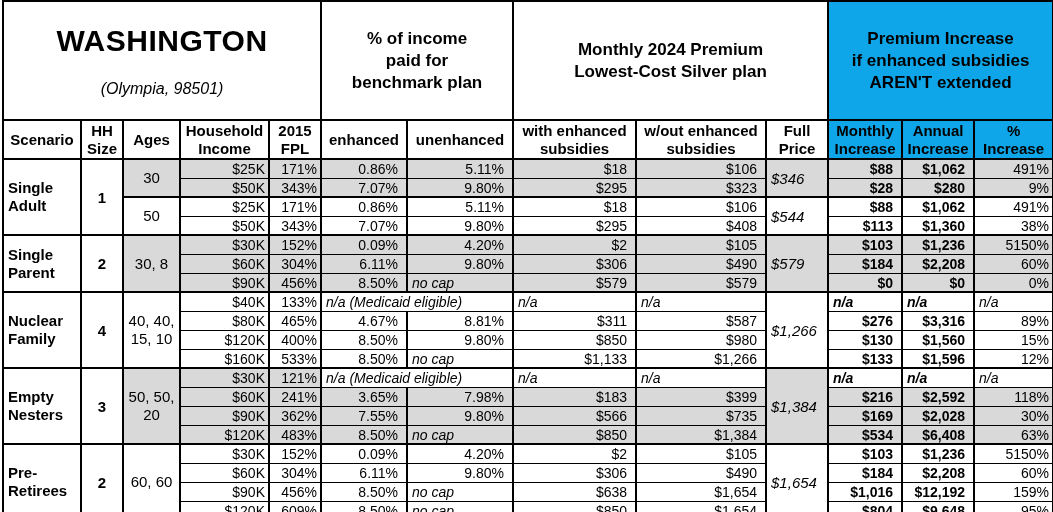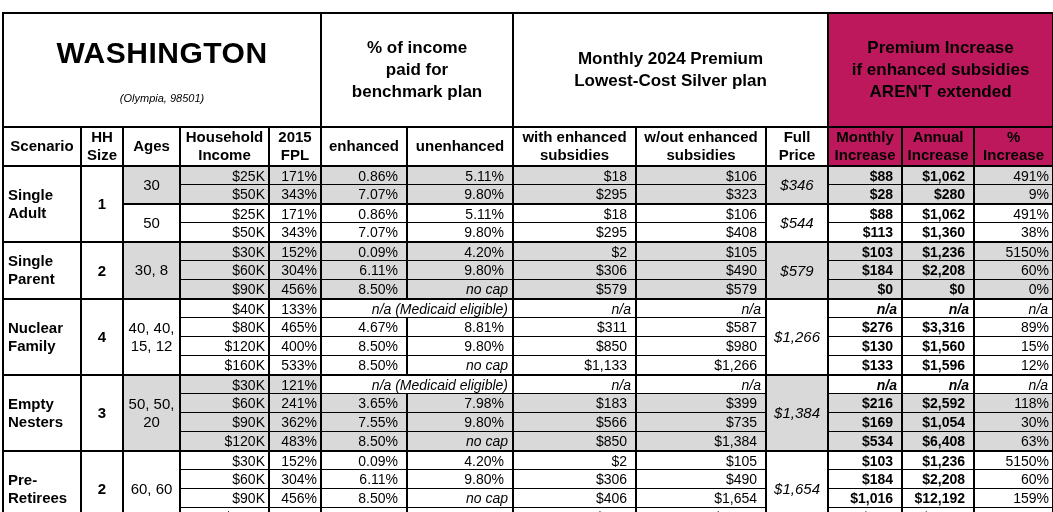--- a/index.html
+++ b/index.html
@@ -1,46 +1,46 @@
 <!DOCTYPE html>
 <html><head>
 <meta charset="utf-8">
 <style>
   html,body { margin:0; padding:0; background:#ffffff; }
   body { font-family:"Liberation Sans","DejaVu Sans",sans-serif; color:#000; }
-  .page { width:1053px; height:512px; box-sizing:border-box; padding:12px 2px; overflow:hidden; }
+  .page { width:1053px; height:512px; box-sizing:border-box; padding:0 2px; overflow:hidden; }
   table { border-collapse:collapse; table-layout:fixed; width:1049px; border:2px solid #000; }
   th, td {
     border:2px solid #000;
     padding:0 4px;
     overflow:hidden;
     vertical-align:middle;
     box-sizing:border-box;
   }
   
   .h1 th { height:70px; font-size:17px; font-weight:bold; text-align:center; white-space:pre-line; line-height:1.28; }
   .h2 th { height:39px; font-size:15px; font-weight:bold; text-align:center; white-space:pre-line; line-height:1.2; border-bottom:2px solid #000; }
   .title-cell { text-align:center; }
   .state { font-size:30px; font-weight:800; letter-spacing:0.5px; line-height:1.15; }
-  .city  { font-size:11px; font-style:italic; font-weight:400; line-height:1.1; }
-  .orange { background:#be185d; }
+  .city  { font-size:16px; font-style:italic; font-weight:400; line-height:1.1; }
+  .orange { background:#0ea5e9; }
   
   td { height:19px; font-size:14px; line-height:1.15; border-top:1px solid #000; border-bottom:1px solid #000; white-space:nowrap; }
   td.blk-top { border-top:2px solid #000; }
   td.thin-l { border-left:1px solid #000; }
   td.gray { background:#D9D9D9; }
   td.num { text-align:right; padding-right:3px; }
   td.pad { padding-right:8px; }
   td.bold { font-weight:bold; }
   td.ital { font-style:italic; }
-  td.center { text-align:right; }
+  td.center { text-align:left; }
   td.scenario { font-weight:bold; white-space:pre-line; font-size:15px; line-height:1.2; }
   td.hh { font-weight:bold; text-align:center; font-size:15px; }
   td.ages { text-align:center; white-space:pre-line; font-size:15px; line-height:1.2;margin-left:20px; }
-  td.fullprice { font-style:italic; text-align:center; font-size:15px; }
+  td.fullprice { font-style:italic; text-align:left; font-size:15px; }
 </style>
 </head>
 <body>
 
 <div class="page">
   <table>
     <colgroup>
       <col style="width:78px">
         <col style="width:42px">
         <col style="width:57px">
@@ -183,21 +183,21 @@
           <td class="num pad thin-l gray">$579</td>
           <td class="num pad bold gray">$0</td>
           <td class="num pad bold thin-l gray">$0</td>
           <td class="num thin-l gray">0%</td>
         </tr>
         <tr>
           <td class="scenario blk-top" rowspan="4">Nuclear
 Family</td>
           <td class="hh blk-top" rowspan="4">4</td>
           <td class="ages blk-top" rowspan="4">40, 40,
-15, 12</td>
+15, 10</td>
           <td class="num blk-top">$40K</td>
           <td class="num thin-l blk-top">133%</td>
           <td class="ital center blk-top" colspan="2">n/a (Medicaid eligible)</td>
           <td class="ital center blk-top">n/a</td>
           <td class="ital center thin-l blk-top">n/a</td>
           <td class="fullprice blk-top" rowspan="4">$1,266</td>
           <td class="bold ital center blk-top">n/a</td>
           <td class="bold ital center thin-l blk-top">n/a</td>
           <td class="ital center thin-l blk-top">n/a</td>
         </tr>
@@ -262,21 +262,21 @@
           <td class="num thin-l gray">118%</td>
         </tr>
         <tr>
           <td class="num gray">$90K</td>
           <td class="num thin-l gray">362%</td>
           <td class="num pad gray">7.55%</td>
           <td class="num pad thin-l gray">9.80%</td>
           <td class="num pad gray">$566</td>
           <td class="num pad thin-l gray">$735</td>
           <td class="num pad bold gray">$169</td>
-          <td class="num pad bold thin-l gray">$1,054</td>
+          <td class="num pad bold thin-l gray">$2,028</td>
           <td class="num thin-l gray">30%</td>
         </tr>
         <tr>
           <td class="num gray">$120K</td>
           <td class="num thin-l gray">483%</td>
           <td class="num pad gray">8.50%</td>
           <td class="ital center thin-l gray">no cap</td>
           <td class="num pad gray">$850</td>
           <td class="num pad thin-l gray">$1,384</td>
           <td class="num pad bold gray">$534</td>
@@ -308,21 +308,21 @@
           <td class="num pad thin-l">$490</td>
           <td class="num pad bold">$184</td>
           <td class="num pad bold thin-l">$2,208</td>
           <td class="num thin-l">60%</td>
         </tr>
         <tr>
           <td class="num">$90K</td>
           <td class="num thin-l">456%</td>
           <td class="num pad">8.50%</td>
           <td class="ital center thin-l">no cap</td>
-          <td class="num pad">$406</td>
+          <td class="num pad">$638</td>
           <td class="num pad thin-l">$1,654</td>
           <td class="num pad bold">$1,016</td>
           <td class="num pad bold thin-l">$12,192</td>
           <td class="num thin-l">159%</td>
         </tr>
         <tr>
           <td class="num">$120K</td>
           <td class="num thin-l">609%</td>
           <td class="num pad">8.50%</td>
           <td class="ital center thin-l">no cap</td>

